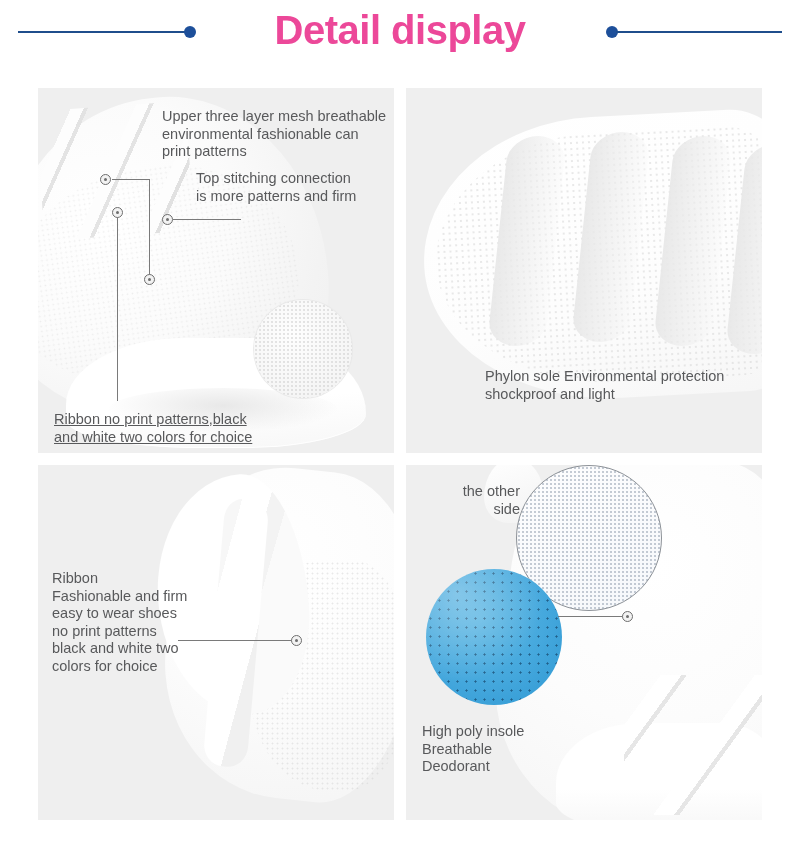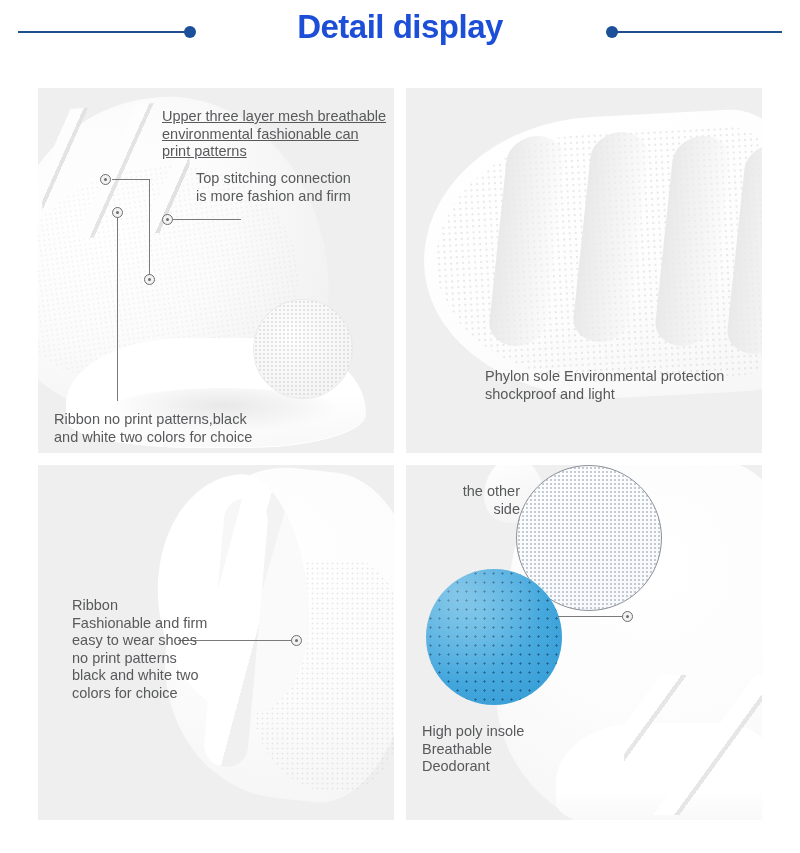--- a/index.html
+++ b/index.html
@@ -13,22 +13,22 @@
   }
   .page { position: relative; width: 800px; height: 853px; background:#fff; }
 
   
   .header {
     position: absolute; left: 0; top: 0; width: 800px; height: 80px;
   }
   .header-title {
     position: absolute; left: 0; top: 8px; width: 800px;
     text-align: center;
-    font-size: 33px; font-weight: bold; letter-spacing: -0.5px;
-    color: #1d4ed8;
+    font-size: 40px; font-weight: bold; letter-spacing: -0.5px;
+    color: #ec4899;
     font-family: "Liberation Sans", sans-serif;
   }
   .deco { position: absolute; top: 31px; height: 2px; background: #1f4e8c; }
   .deco-left  { left: 18px;  width: 170px; }
   .deco-right { left: 616px; width: 166px; }
   .deco-dot {
     position: absolute; top: 26px; width: 12px; height: 12px;
     border-radius: 50%; background: #1d4f9a;
   }
   .dot-left  { left: 184px; }
@@ -244,28 +244,28 @@
       <div class="lead v" style="left:111px; top:91px; height:100px;"></div>
       <div class="marker" style="left:62px;  top:86px;"></div>
       <div class="marker" style="left:106px; top:186px;"></div>
 
       <div class="lead h" style="left:135px; top:131px; width:68px;"></div>
       <div class="marker" style="left:124px; top:126px;"></div>
 
       <div class="lead v" style="left:79px; top:125px; height:188px;"></div>
       <div class="marker" style="left:74px; top:119px;"></div>
 
-      <div class="note" style="left:124px; top:20px; width:228px;text-decoration:underline;">Upper three layer mesh breathable
+      <div class="note" style="left:124px; top:20px; width:228px;">Upper three layer mesh breathable
 environmental  fashionable can
 print patterns</div>
 
       <div class="note" style="left:158px; top:82px; width:195px;">Top stitching connection
-is more fashion and firm</div>
-
-      <div class="note" style="left:16px; top:323px; width:260px;">Ribbon no print patterns,black
+is more patterns and firm</div>
+
+      <div class="note" style="left:16px; top:323px; width:260px;text-decoration:underline;">Ribbon no print patterns,black
 and white two colors for choice</div>
     </div>
 
     <div class="panel">
       <div class="art p2-sole"></div>
       <div class="art p2-tex"></div>
       <div class="chev" style="left:92px;  top:48px;"></div>
       <div class="chev" style="left:176px; top:44px;"></div>
       <div class="chev" style="left:258px; top:48px;"></div>
       <div class="chev" style="left:330px; top:56px;"></div>
@@ -276,21 +276,21 @@
 
     <div class="panel">
       <div class="art p3-heel"></div>
       <div class="art p3-mesh"></div>
       <div class="art p3-collar"></div>
       <div class="art p3-ribbon"></div>
 
       <div class="lead h" style="left:140px; top:175px; width:116px;"></div>
       <div class="marker" style="left:253px; top:170px;"></div>
 
-      <div class="note" style="left:34px; top:105px; width:175px;margin-top:27px;">Ribbon
+      <div class="note" style="left:14px; top:105px; width:175px;">Ribbon
 Fashionable and firm
 easy to wear shoes
 no print patterns
 black and white two
 colors for choice</div>
     </div>
 
     <div class="panel">
       <div class="art p4-shoe"></div>
       <div class="art p4-tongue"></div>

